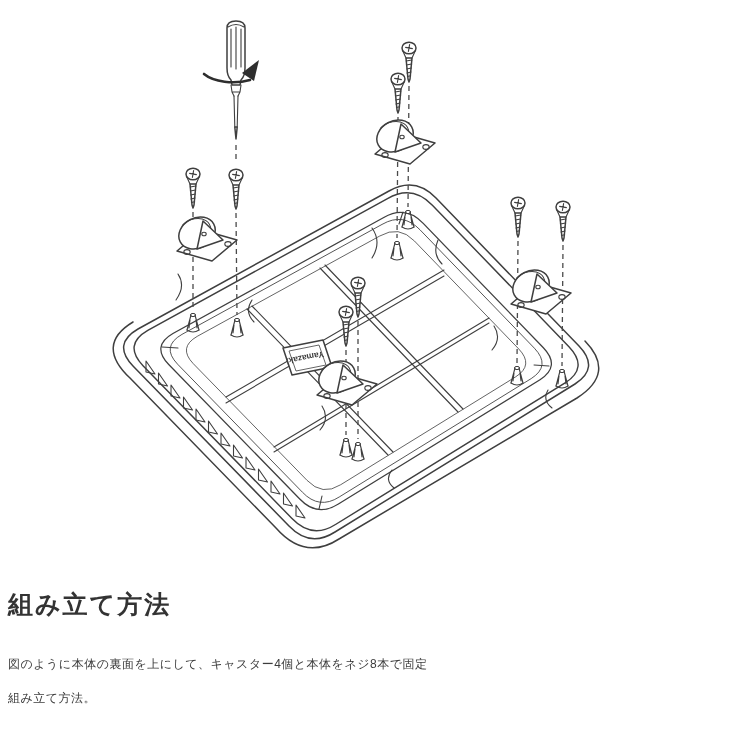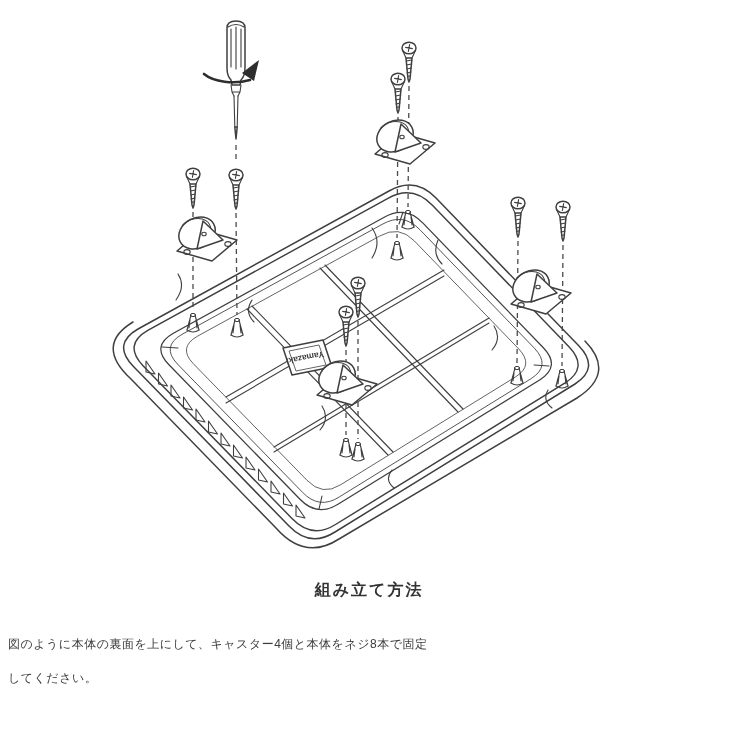--- a/index.html
+++ b/index.html
@@ -11,26 +11,25 @@
     font-family:"Liberation Sans","DejaVu Sans",sans-serif;
   }
   .diagram-wrap{position:absolute;top:0;left:0;width:740px;height:562px;}
   svg{display:block;}
   .instructions{
     position:absolute;
     left:8px;top:568px;right:10px;
     color:#3a3a3a;
   }
   .instructions h1{
-    margin:12px 0 26px 0;
-    font-size:16px;
+    margin:20px 0 26px 0;
+    font-size:25px;
     font-weight:700;
     letter-spacing:2px;
     color:#333333;
-    text-align:center;
   }
   .instructions p{
     margin:0;
     font-size:12px;
     line-height:34px;
     letter-spacing:0.5px;
     color:#3c3c3c;
   }
   
   .ln{fill:none;stroke:#3f3f3f;stroke-width:1.5;stroke-linecap:round;stroke-linejoin:round;}
@@ -180,16 +179,16 @@
       <g>
         <path class="thick" d="M 204,74 A 34 17 0 0 0 250,80"></path>
         <polygon class="solid" points="259,60 254,81 242,73"></polygon>
       </g>
     </svg>
   </div>
 
   <div class="instructions">
     <h1>組み立て方法</h1>
     <p>図のように本体の裏面を上にして、キャスター4個と本体をネジ8本で固定</p>
-    <p>してください。</p>
+    <p>組み立て方法。</p>
   </div>
 
 </div>
 
 </body></html>

